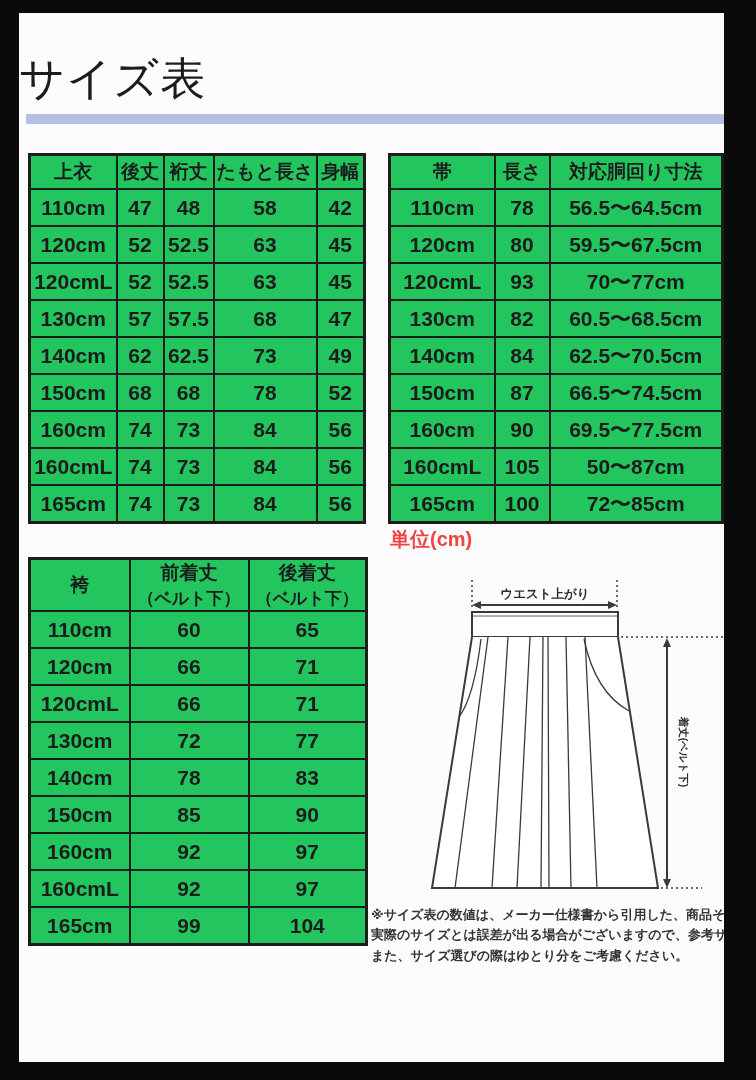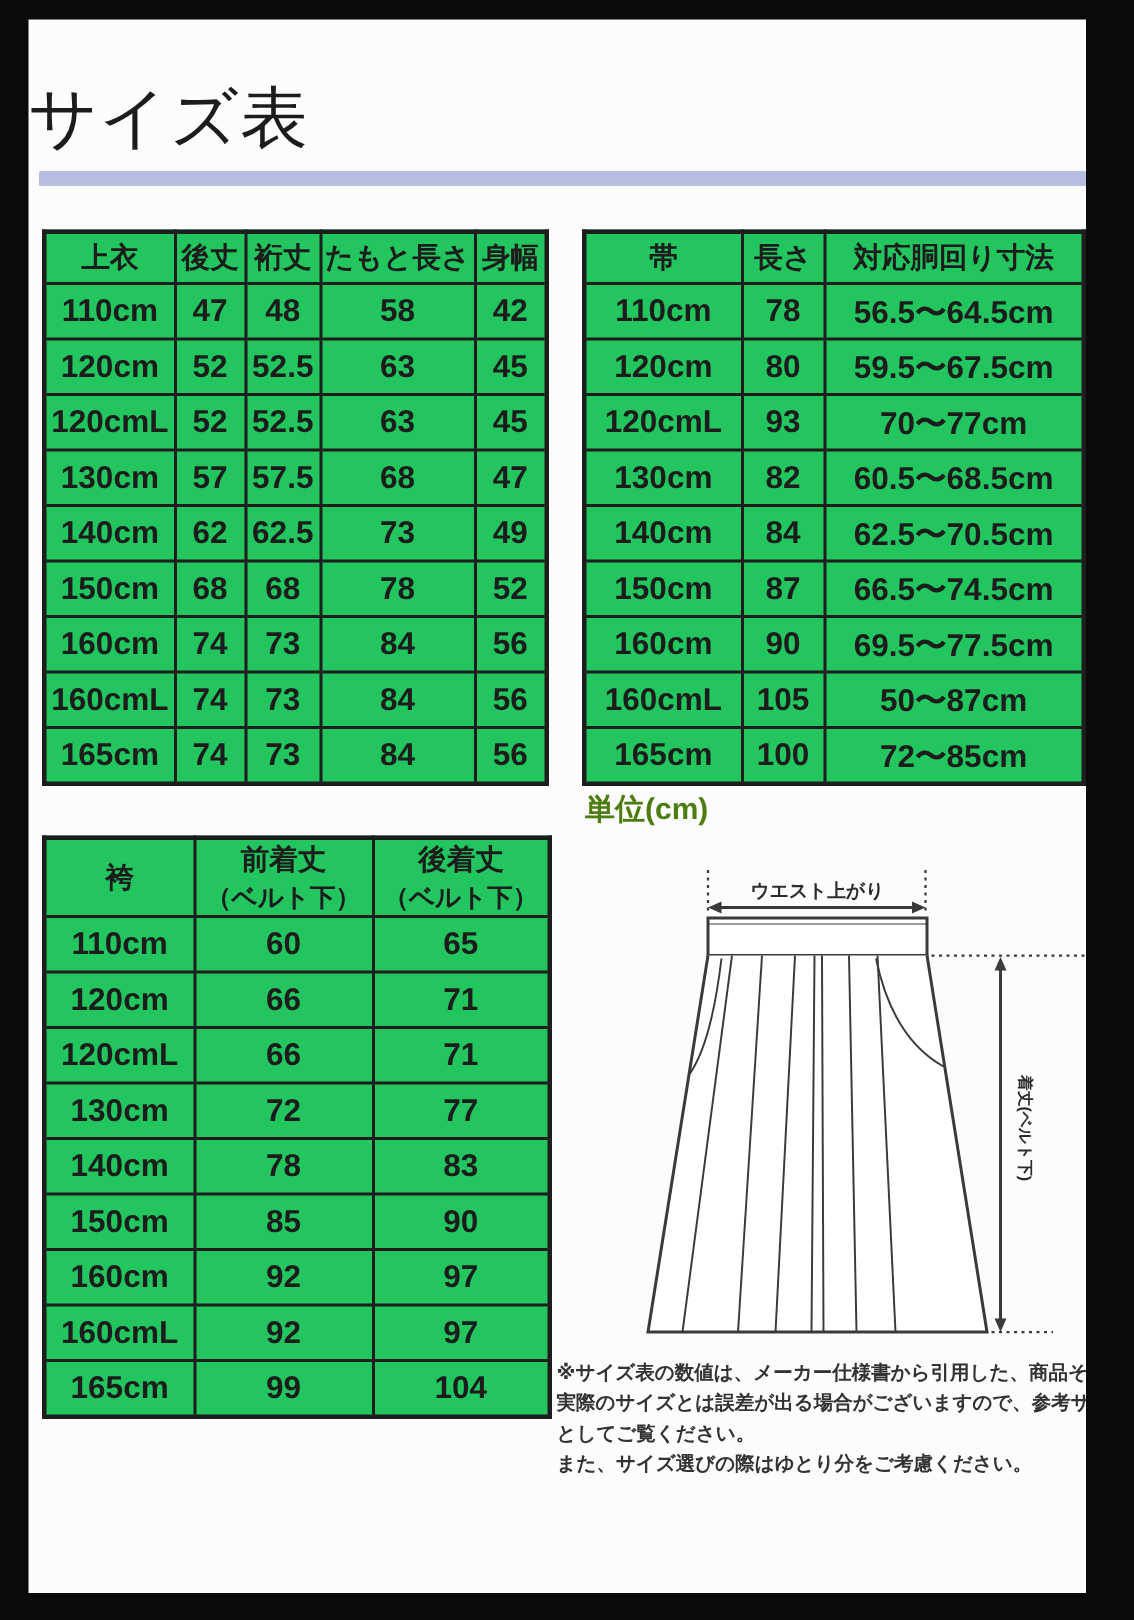--- a/index.html
+++ b/index.html
@@ -29,21 +29,21 @@
     padding:0;font-weight:600;overflow:hidden;white-space:nowrap;
   }
   table.t th{font-size:19px;height:32px;}
   table.t td{font-size:21px;height:35px;}
   .t1{left:9px;top:140px;width:335px;}
   .t2{left:369px;top:140px;width:333px;}
   .t3{left:9px;top:544px;width:337px;}
   .t3 th{height:58px;}
   .t3 .sub{font-size:17px;font-weight:600;margin-top:1px;}
   .unit{
-    position:absolute;left:371px;top:513px;font-size:20px;font-weight:600;color:#4d7c0f;
+    position:absolute;left:371px;top:513px;font-size:20px;font-weight:600;color:#ef4444;
   }
   .diagram{position:absolute;left:381px;top:565px;}
   .notes{
     position:absolute;left:352px;top:892px;width:372px;
     font-size:13px;line-height:20.3px;font-weight:600;color:#333;
     white-space:nowrap;
   }
 </style>
 </head>
 <body>
@@ -306,17 +306,16 @@
       <path d="M667,638 l-4,9 h8 z" fill="#3a3a3a" stroke="none"></path>
       <path d="M667,888 l-4,-9 h8 z" fill="#3a3a3a" stroke="none"></path>
     </g>
     <text x="545" y="598" text-anchor="middle" font-size="12.5" font-weight="600" fill="#2c2c2c">ウエスト上がり</text>
     <text x="680" y="752" text-anchor="middle" font-size="10.5" font-weight="600" fill="#2c2c2c" transform="rotate(90 680 752)">着丈(ベルト下)</text>
   </svg>
 
   <div class="notes">
     <div>※サイズ表の数値は、メーカー仕様書から引用した、商品その</div>
     <div>実際のサイズとは誤差が出る場合がございますので、参考サイズ</div>
-    <div>としてご覧ください。</div>
     <div>また、サイズ選びの際はゆとり分をご考慮ください。</div>
   </div>
 
 </div>
 
 </body></html>

